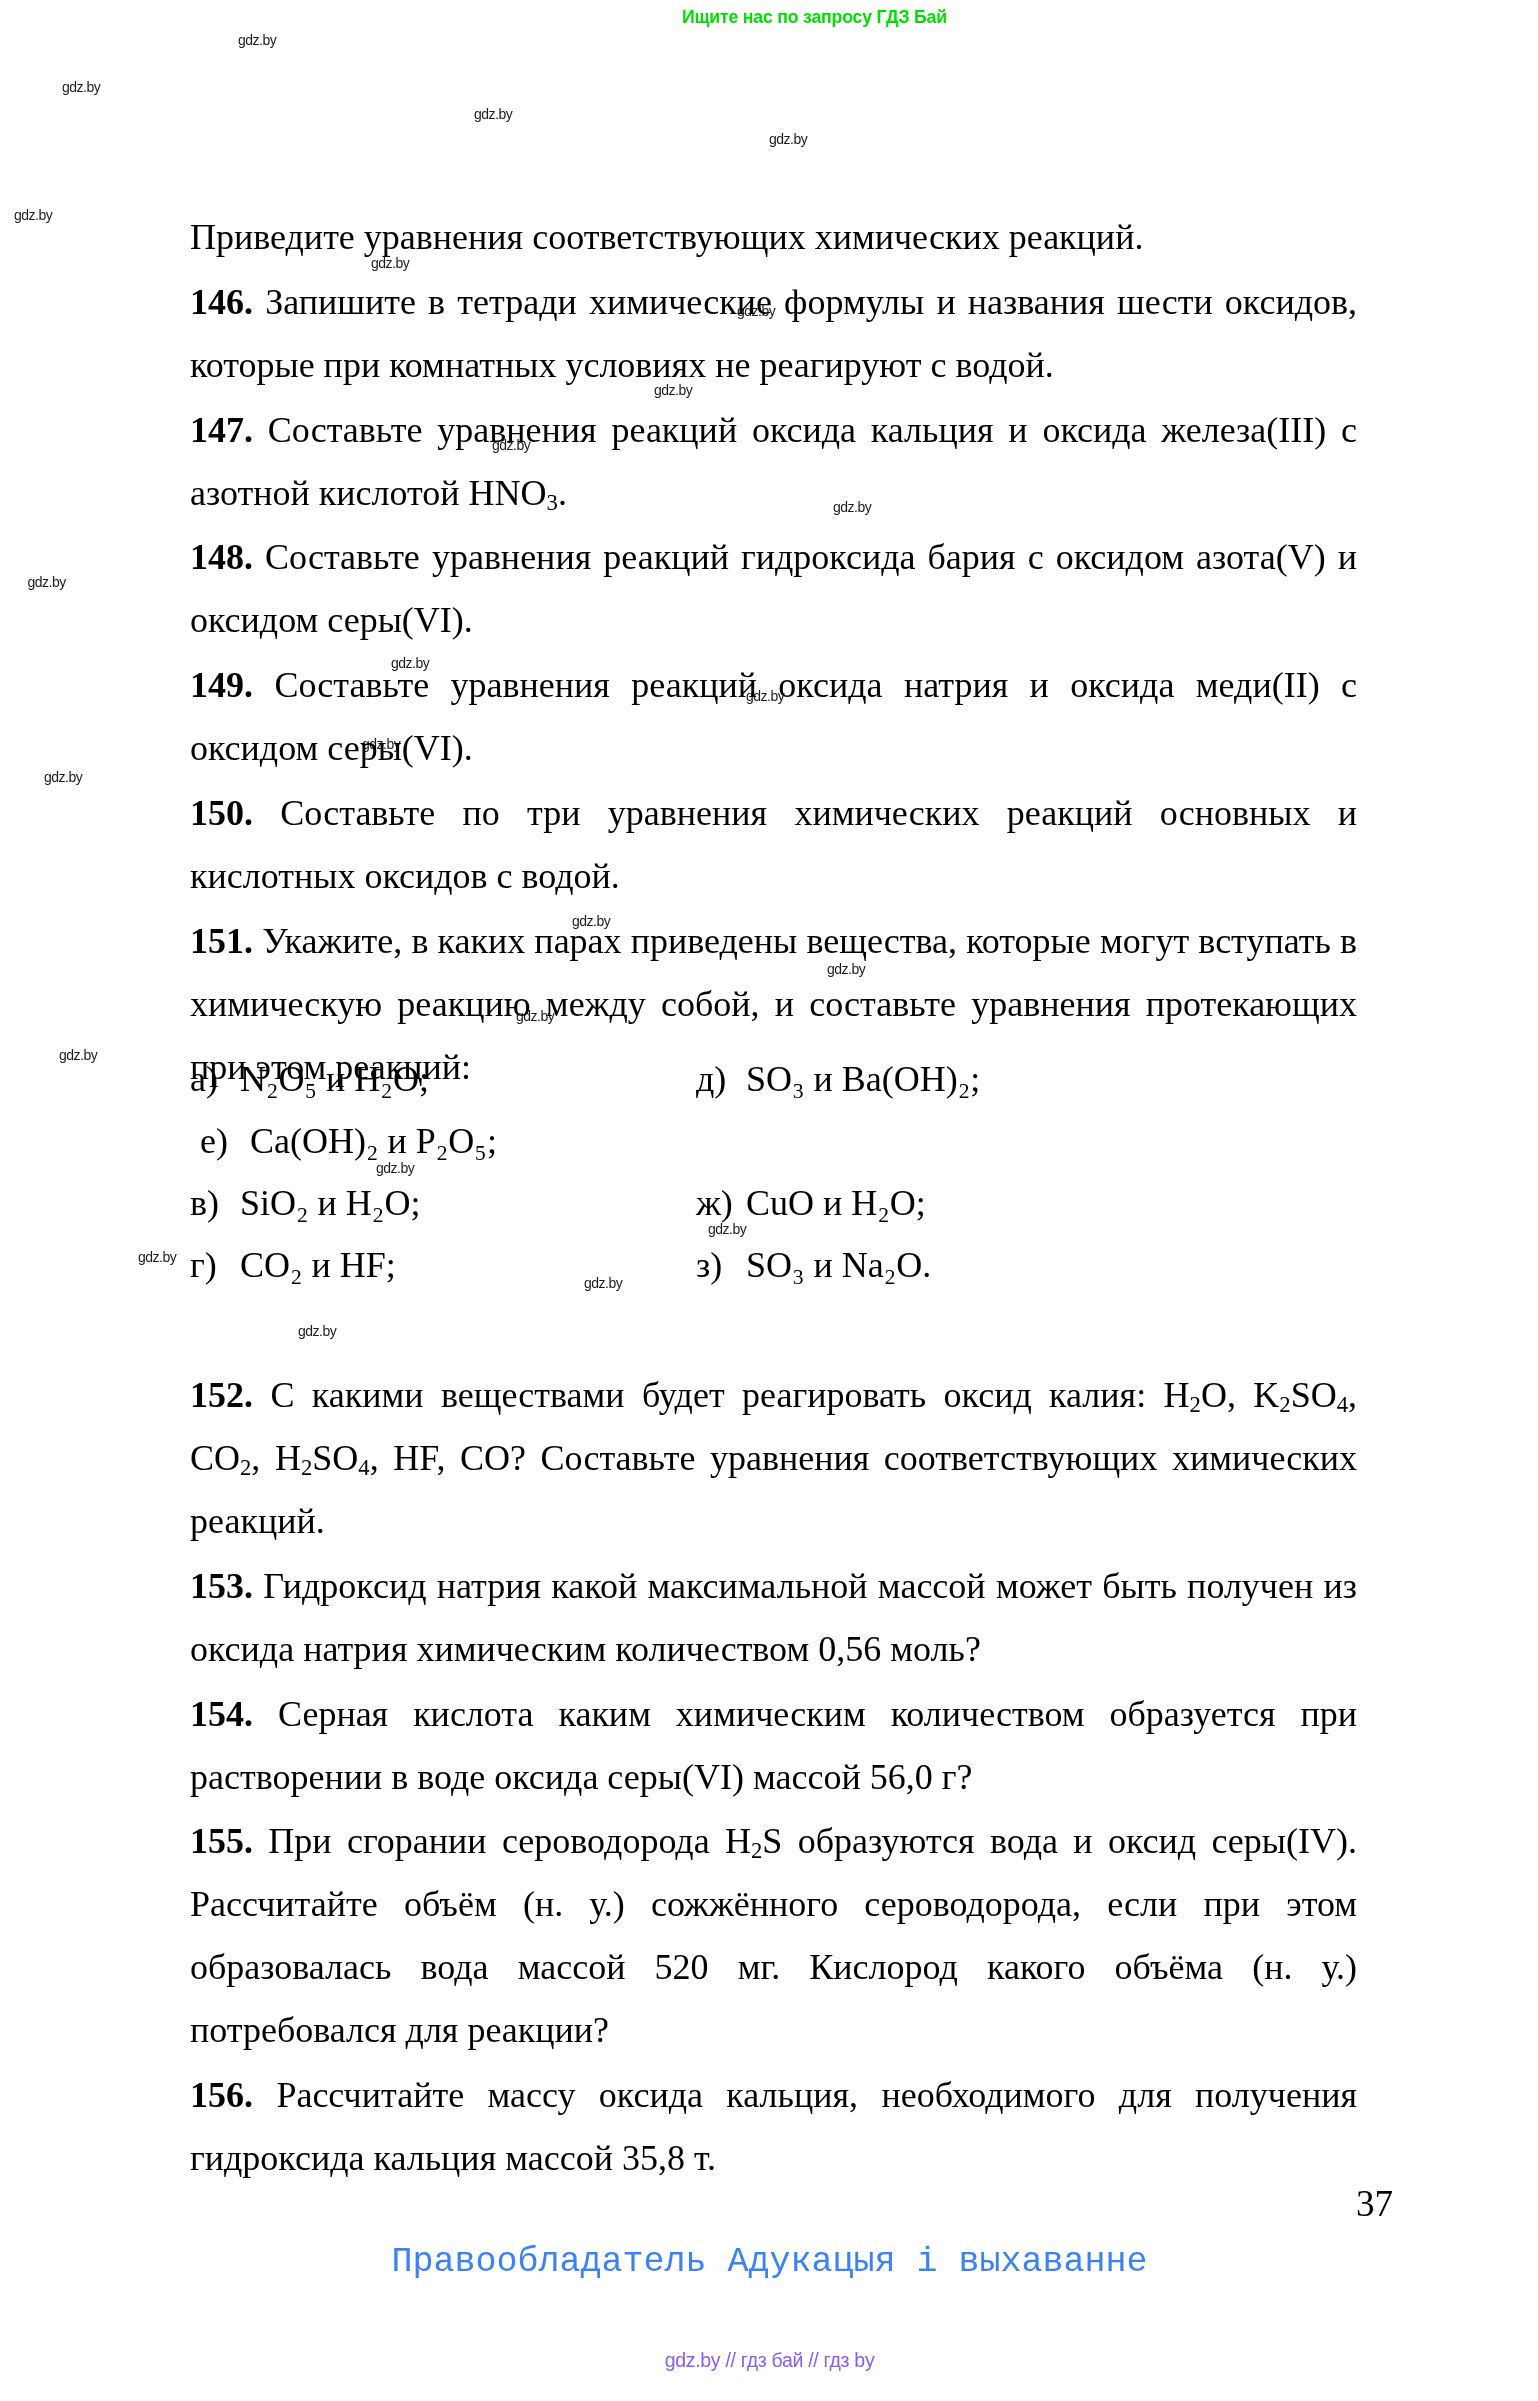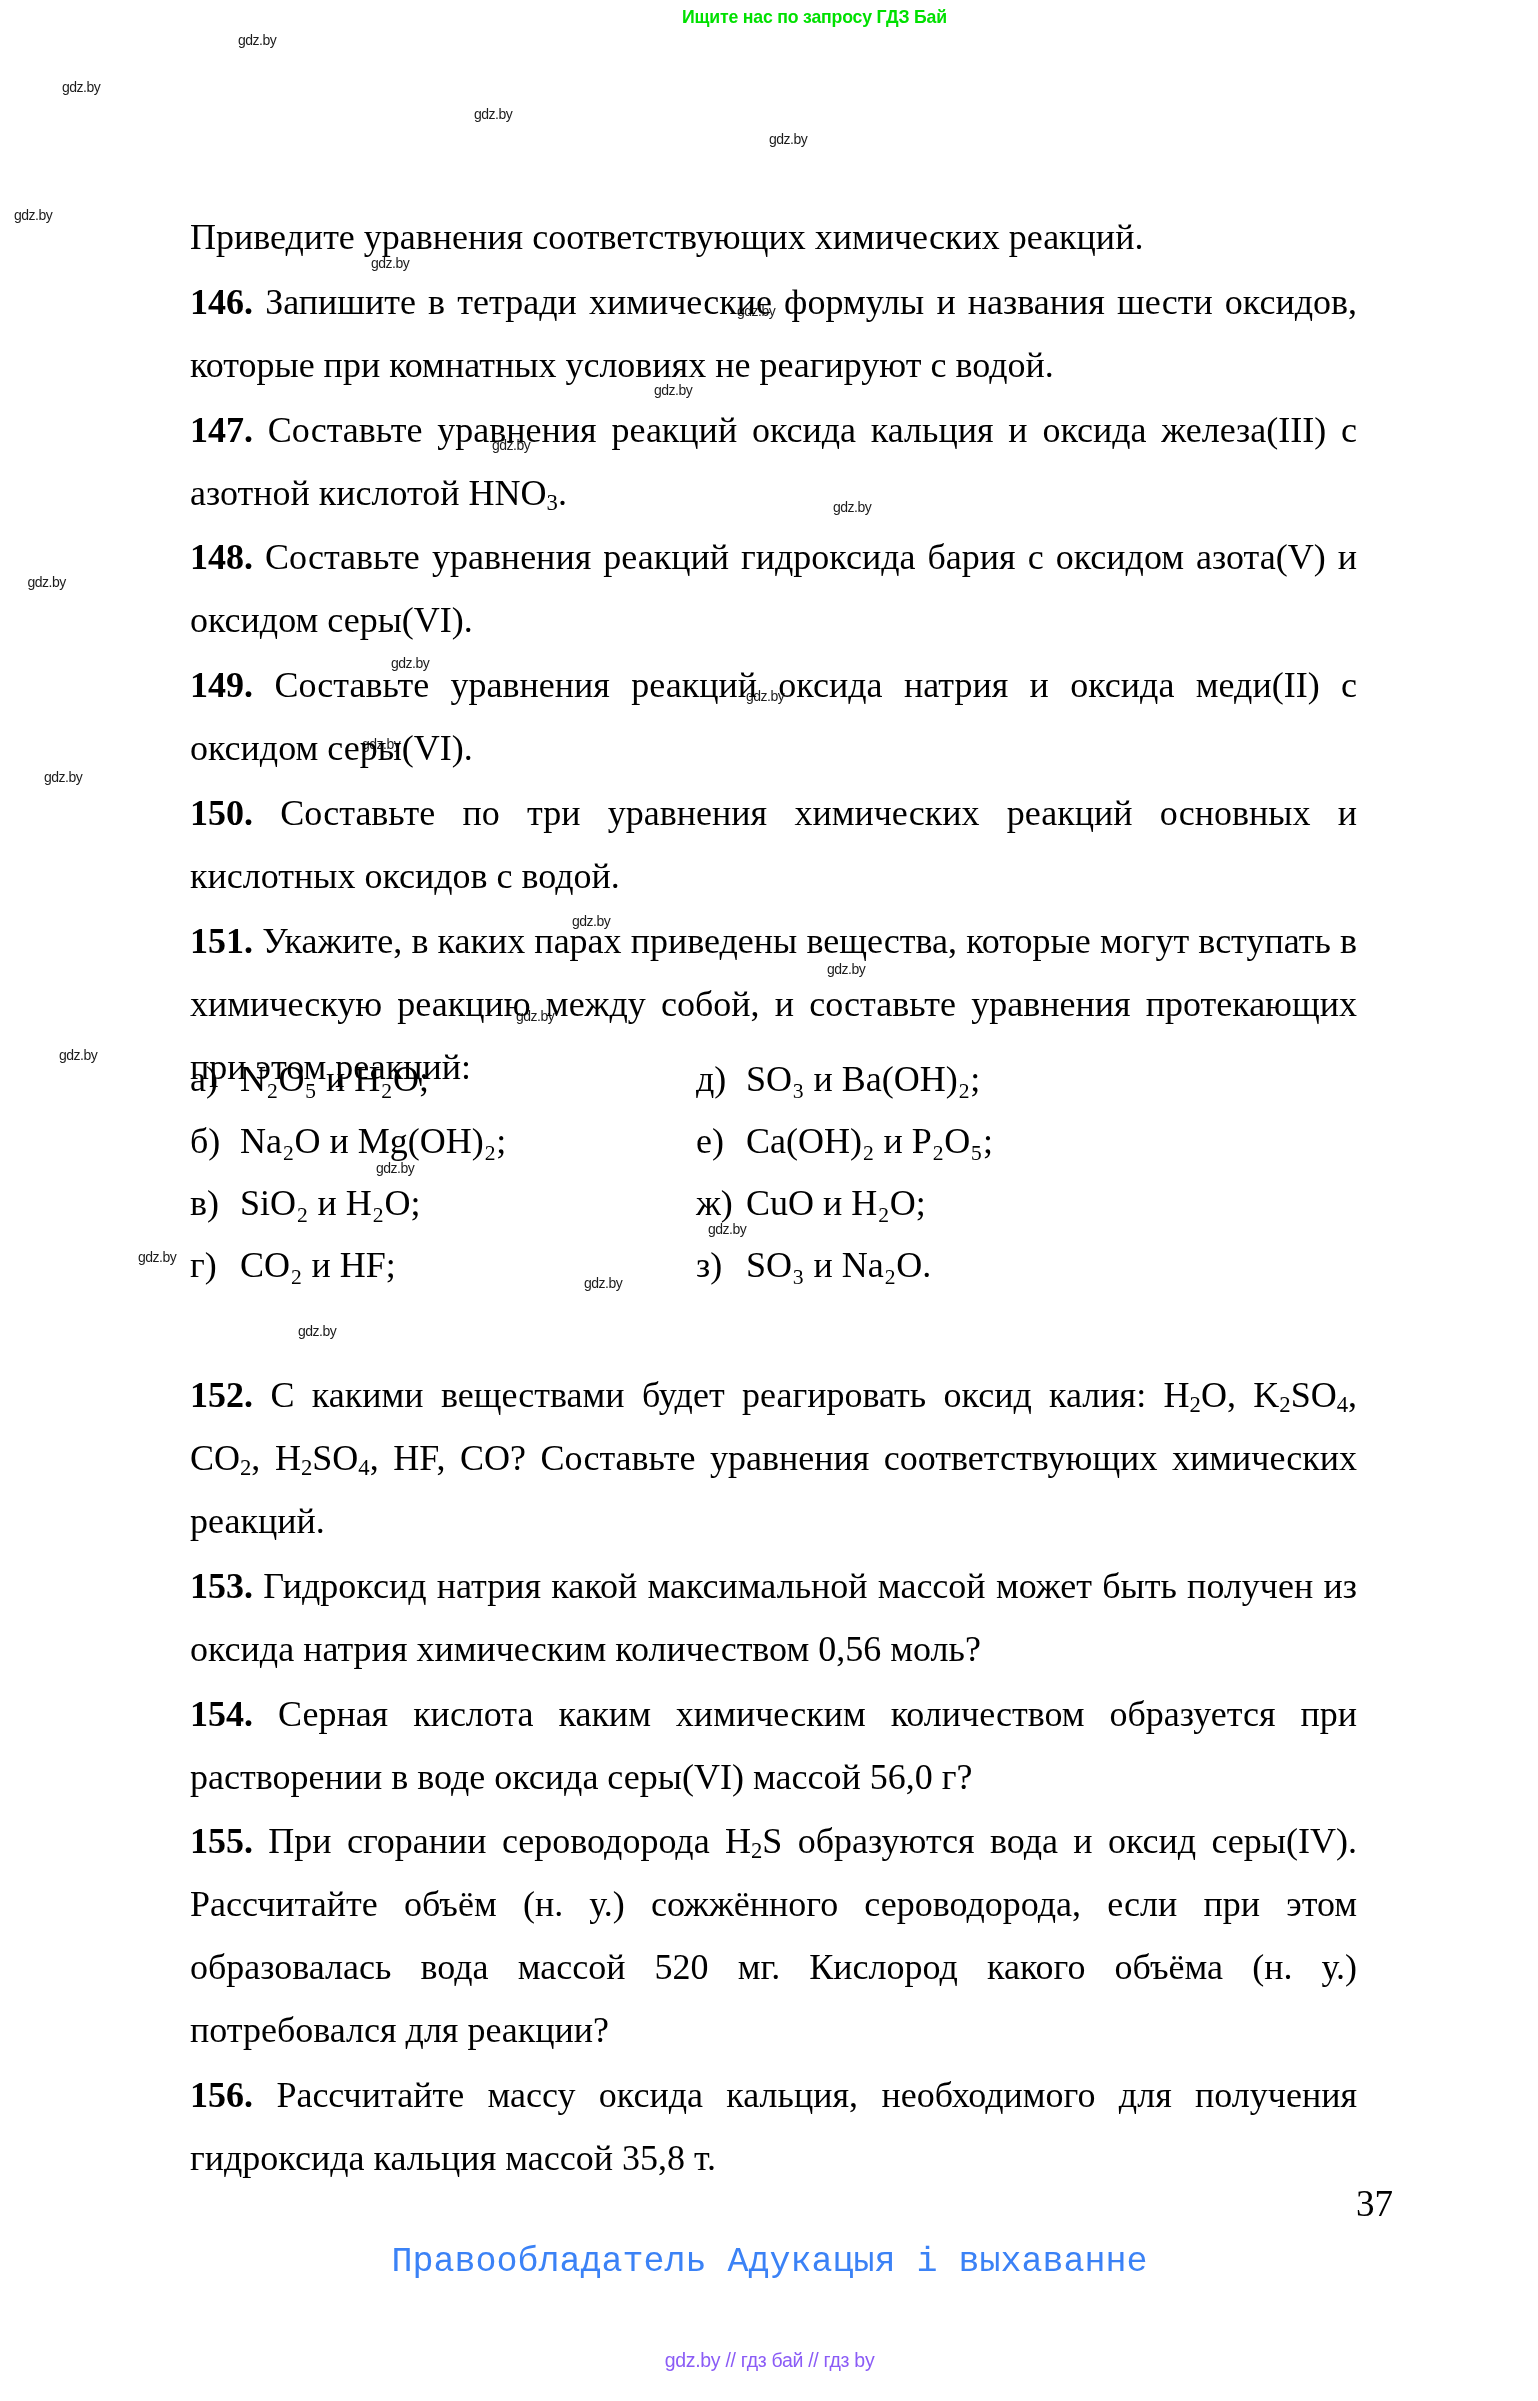--- a/index.html
+++ b/index.html
@@ -174,21 +174,20 @@
       <p class="para ind"><span class="num">150.</span><span> Составьте по три уравнения химических реакций основных и кислотных оксидов с водой.</span></p>
       <p class="para ind"><span class="num">151.</span><span> Укажите, в каких парах приведены вещества, которые могут вступать в химическую реакцию между собой, и составьте уравнения протекающих при этом реакций:</span></p>
     </div>
 
   <div class="pairs" id="pairs-list">
       <div class="pair-row">
         <div class="pair-left"><span class="lt">а)</span><span> N₂O₅ и H₂O;</span></div>
         <div class="pair-right"><span class="lt">д)</span><span> SO₃ и Ba(OH)₂;</span></div>
       </div>
       <div class="pair-row">
-        <div class="pair-left"><span class="lt">б)</span><span> Na₂O и Mg(OH)₂;</span></div>
         <div class="pair-right"><span class="lt">е)</span><span> Ca(OH)₂ и P₂O₅;</span></div>
       </div>
       <div class="pair-row">
         <div class="pair-left"><span class="lt">в)</span><span> SiO₂ и H₂O;</span></div>
         <div class="pair-right"><span class="lt">ж)</span><span> CuO и H₂O;</span></div>
       </div>
       <div class="pair-row">
         <div class="pair-left"><span class="lt">г)</span><span> CO₂ и HF;</span></div>
         <div class="pair-right"><span class="lt">з)</span><span> SO₃ и Na₂O.</span></div>
       </div>

